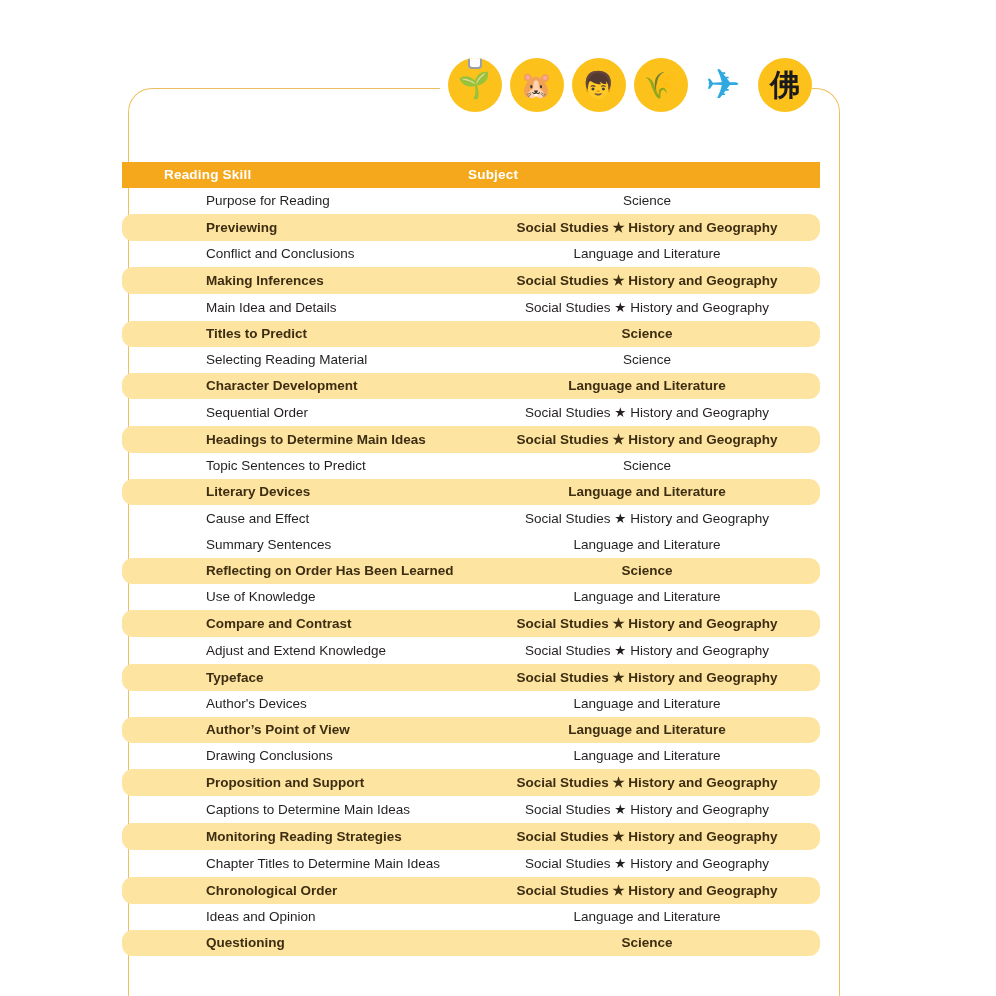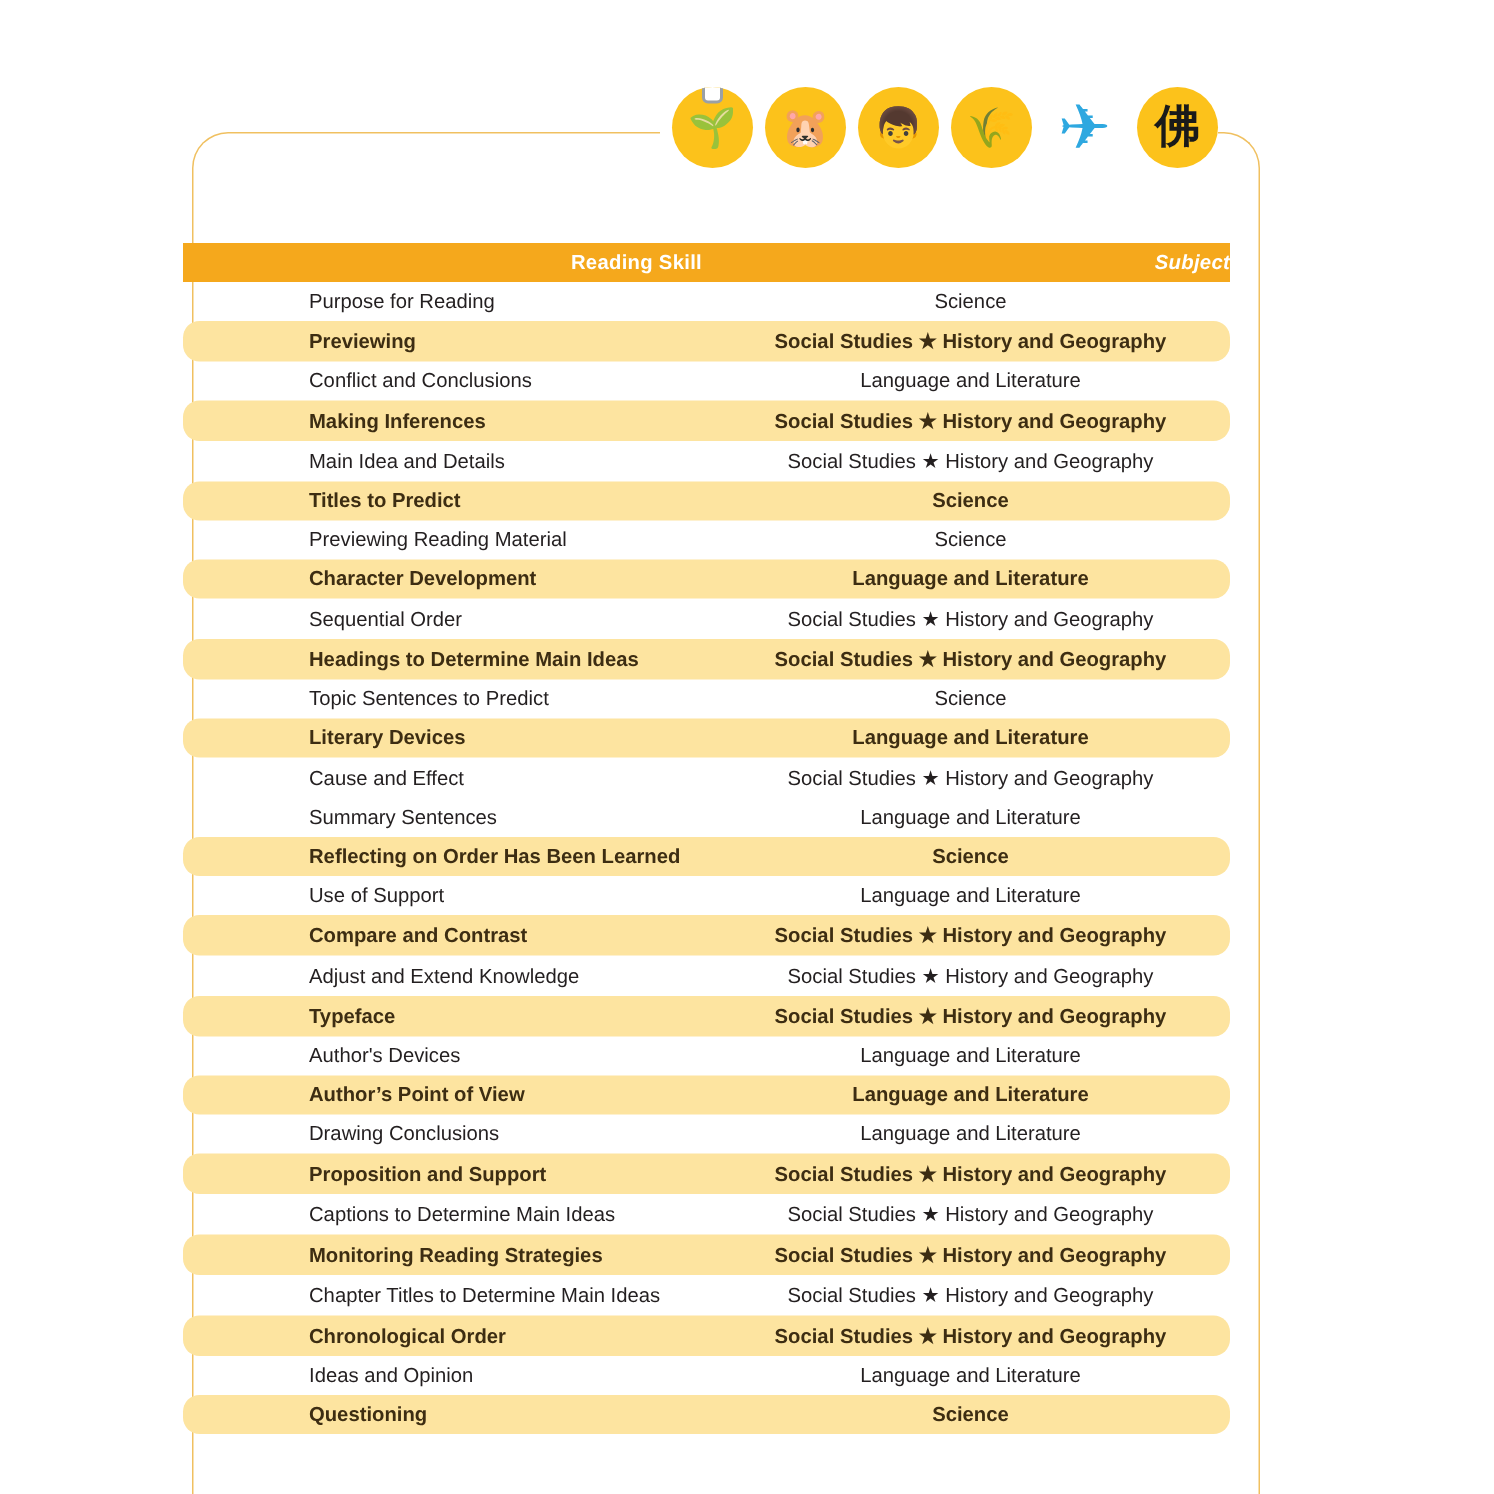--- a/index.html
+++ b/index.html
@@ -107,26 +107,26 @@
     border-collapse: collapse;
     width: 698px;
     table-layout: fixed;
   }
   table.skills th {
     background: #f5a81c;
     color: #ffffff;
     font-size: 13.5px;
     font-weight: bold;
     padding: 5px 0 6px 0;
-    text-align: right;
+    text-align: left;
     letter-spacing: 0.2px;
   }
   table.skills th.c0 { width: 42px; }
   table.skills th.c1 { width: 304px; }
-  table.skills th.c2 { width: 352px; font-style: italic; }
+  table.skills th.c2 { width: 352px; }
   table.skills td {
     font-size: 13.5px;
     color: #231f20;
     padding: 5px 0 6px 0;
     vertical-align: middle;
     height: 14px;
   }
   table.skills td.c0 { width: 42px; }
   table.skills td.skill { padding-left: 42px; width: 304px; }
   table.skills td.subject { padding-left: 6px; width: 352px; text-align: center; }
@@ -210,21 +210,21 @@
             <td class="skill">Main Idea and Details</td>
             <td class="subject">Social Studies ★ History and Geography</td>
           </tr>
           <tr class="alt">
             <td class="c0"></td>
             <td class="skill">Titles to Predict</td>
             <td class="subject">Science</td>
           </tr>
           <tr class="plain">
             <td class="c0"></td>
-            <td class="skill">Previewing Reading Material</td>
+            <td class="skill">Selecting Reading Material</td>
             <td class="subject">Science</td>
           </tr>
           <tr class="alt">
             <td class="c0"></td>
             <td class="skill">Character Development</td>
             <td class="subject">Language and Literature</td>
           </tr>
           <tr class="plain">
             <td class="c0"></td>
             <td class="skill">Sequential Order</td>
@@ -255,21 +255,21 @@
             <td class="skill">Summary Sentences</td>
             <td class="subject">Language and Literature</td>
           </tr>
           <tr class="alt">
             <td class="c0"></td>
             <td class="skill">Reflecting on Order Has Been Learned</td>
             <td class="subject">Science</td>
           </tr>
           <tr class="plain">
             <td class="c0"></td>
-            <td class="skill">Use of Support</td>
+            <td class="skill">Use of Knowledge</td>
             <td class="subject">Language and Literature</td>
           </tr>
           <tr class="alt">
             <td class="c0"></td>
             <td class="skill">Compare and Contrast</td>
             <td class="subject">Social Studies ★ History and Geography</td>
           </tr>
           <tr class="plain">
             <td class="c0"></td>
             <td class="skill">Adjust and Extend Knowledge</td>

